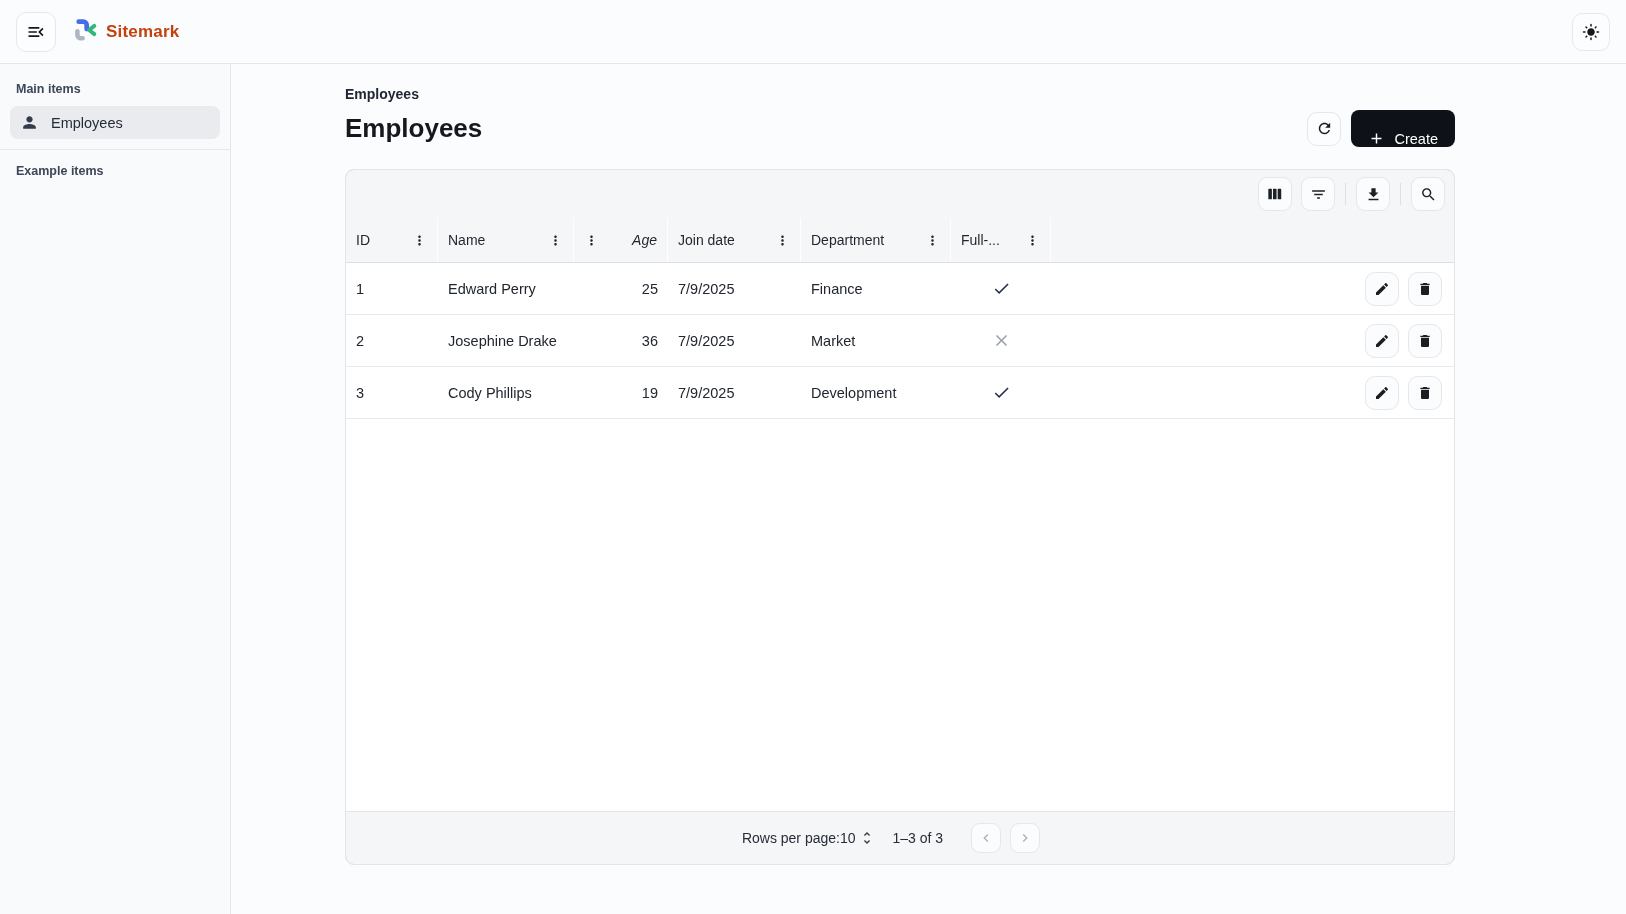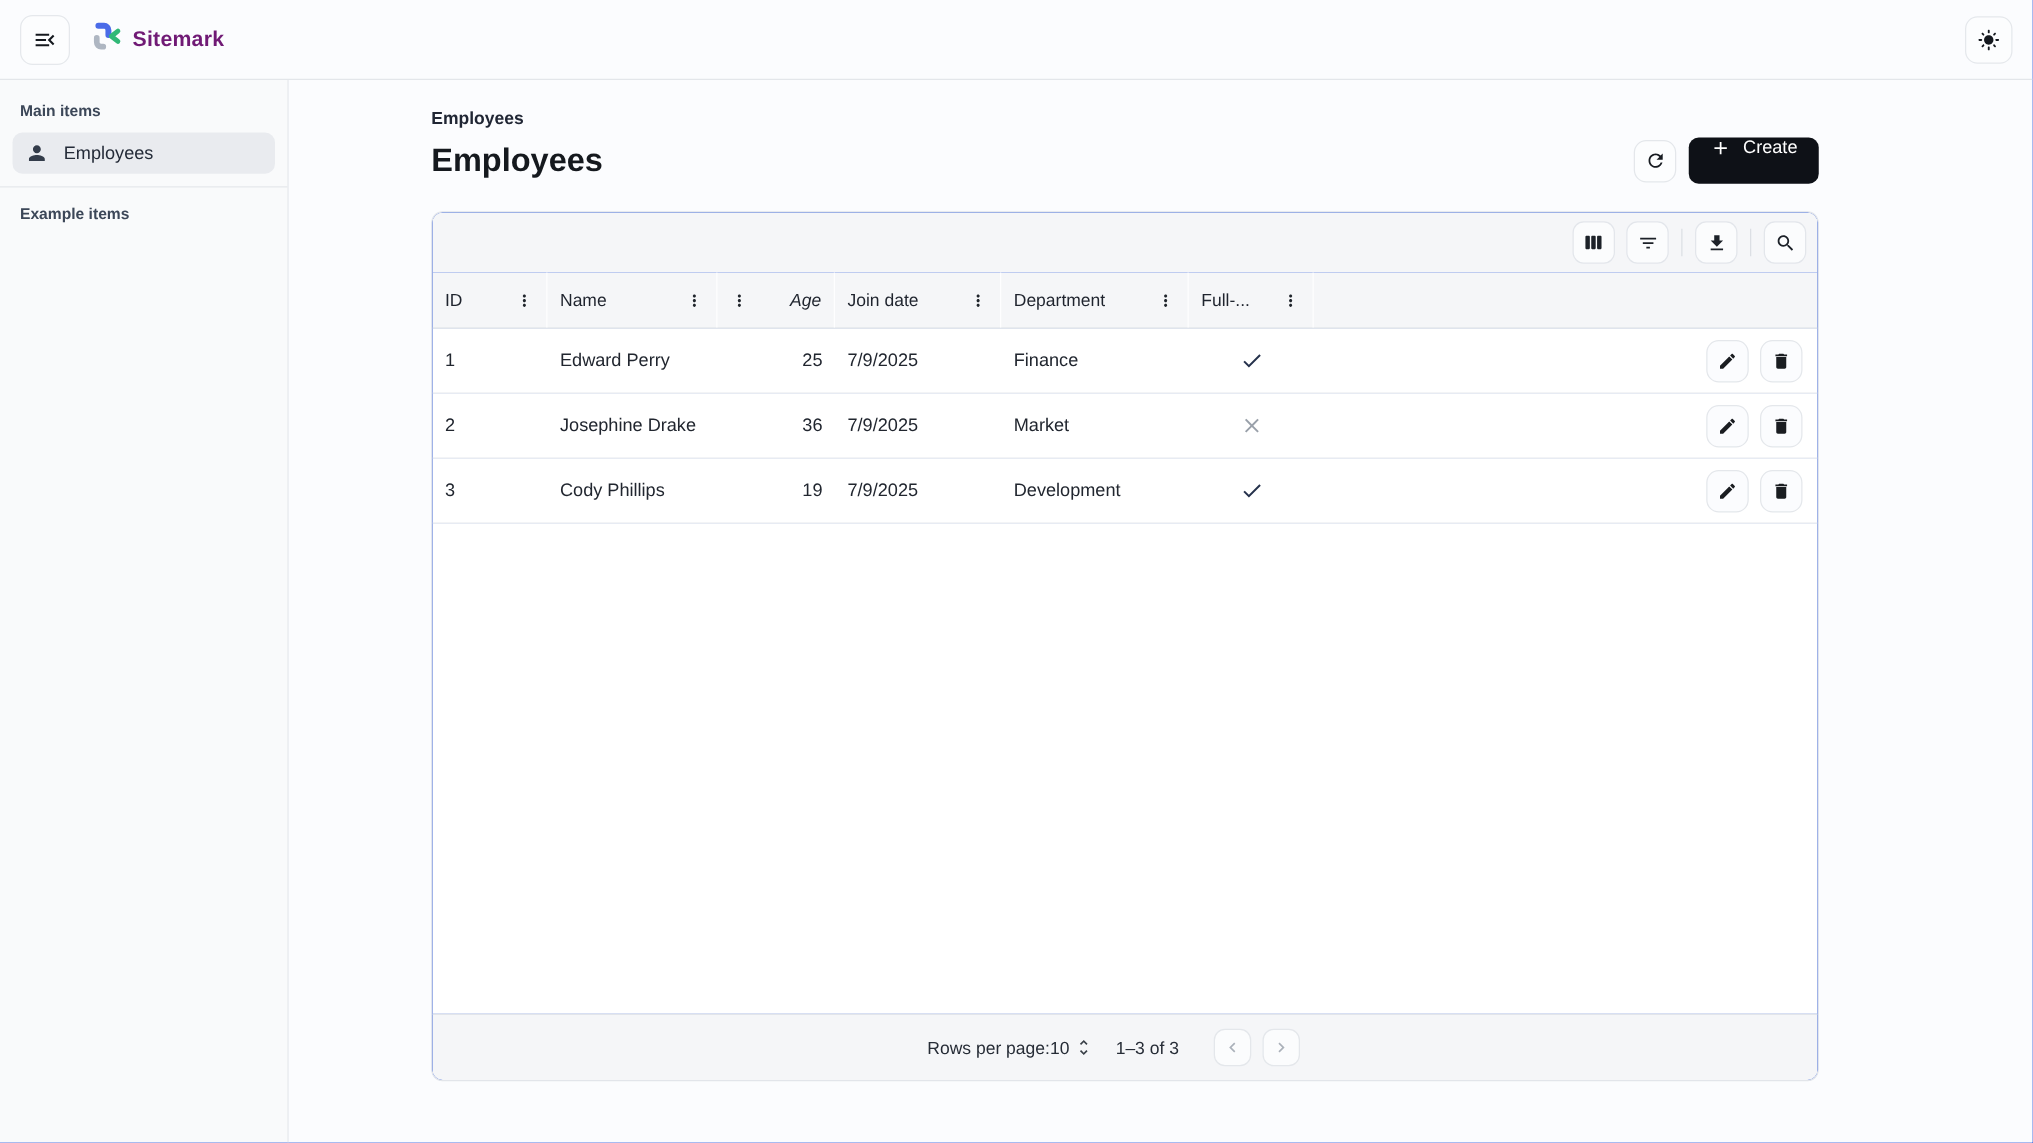--- a/index.html
+++ b/index.html
@@ -15,21 +15,21 @@
   .topbar {
     height:64px; display:flex; align-items:center; gap:16px;
     padding:0 16px; background:#FBFCFE; border-bottom:1px solid #E3E6EA;
   }
   .icon-btn {
     width:40px; height:40px; border:1px solid #E5E8EC; border-radius:10px;
     background:#FCFDFE; display:flex; align-items:center; justify-content:center;
     cursor:pointer; color:#14181E; padding:0;
   }
   .brand { display:flex; align-items:center; gap:8px; cursor:pointer; }
-  .brand-text { font-size:17px; font-weight:700; color:#701a75; letter-spacing:.2px;text-align:center; }
+  .brand-text { font-size:17px; font-weight:700; color:#c2410c; letter-spacing:.2px;text-align:center; }
   .topbar-spacer { flex:1; }
   .theme-btn { width:38px; height:38px; border-radius:10px; }
 
   
   .shell { display:flex; height:850px; }
   .sidebar {
     width:231px; flex:0 0 231px; background:#F9FAFB;
     border-right:1px solid #E3E6EA; padding-top:8px;
   }
   .section-label {
@@ -53,27 +53,27 @@
   .page-title { font-size:26px; font-weight:700; margin:0; color:#15191E; }
   .header-actions { display:flex; align-items:center; gap:10px; }
   .sq-btn {
     width:34px; height:34px; border:1px solid #E4E7EB; border-radius:10px;
     background:#FCFDFE; display:flex; align-items:center; justify-content:center;
     cursor:pointer; color:#171B21; padding:0;
   }
   .create-btn {
     height:37px; padding:0 17px; border:none; border-radius:8px;
     background:#0E1117; color:#FFFFFF; font-size:14.5px; font-weight:500;
-    display:flex; align-items:flex-start; gap:9px; cursor:pointer;
+    display:flex; align-items:flex-end; gap:9px; cursor:pointer;
     font-family:"Liberation Sans", sans-serif;
   }
 
   
   .card {
-    margin-top:22px; height:696px; background:#1d4ed8;
+    margin-top:22px; height:696px; background:#7dd3fc;
     border:1px solid #E2E5EA; border-radius:9px;
     display:flex; flex-direction:column; overflow:hidden;
   }
   .grid-toolbar {
     background:#F5F6F8; padding:7px 9px; display:flex; justify-content:flex-end;
     align-items:center; gap:9px;
   }
   .tool-btn {
     width:34px; height:34px; border:1px solid #E3E6EB; border-radius:9px;
     background:#FBFCFD; display:flex; align-items:center; justify-content:center;

